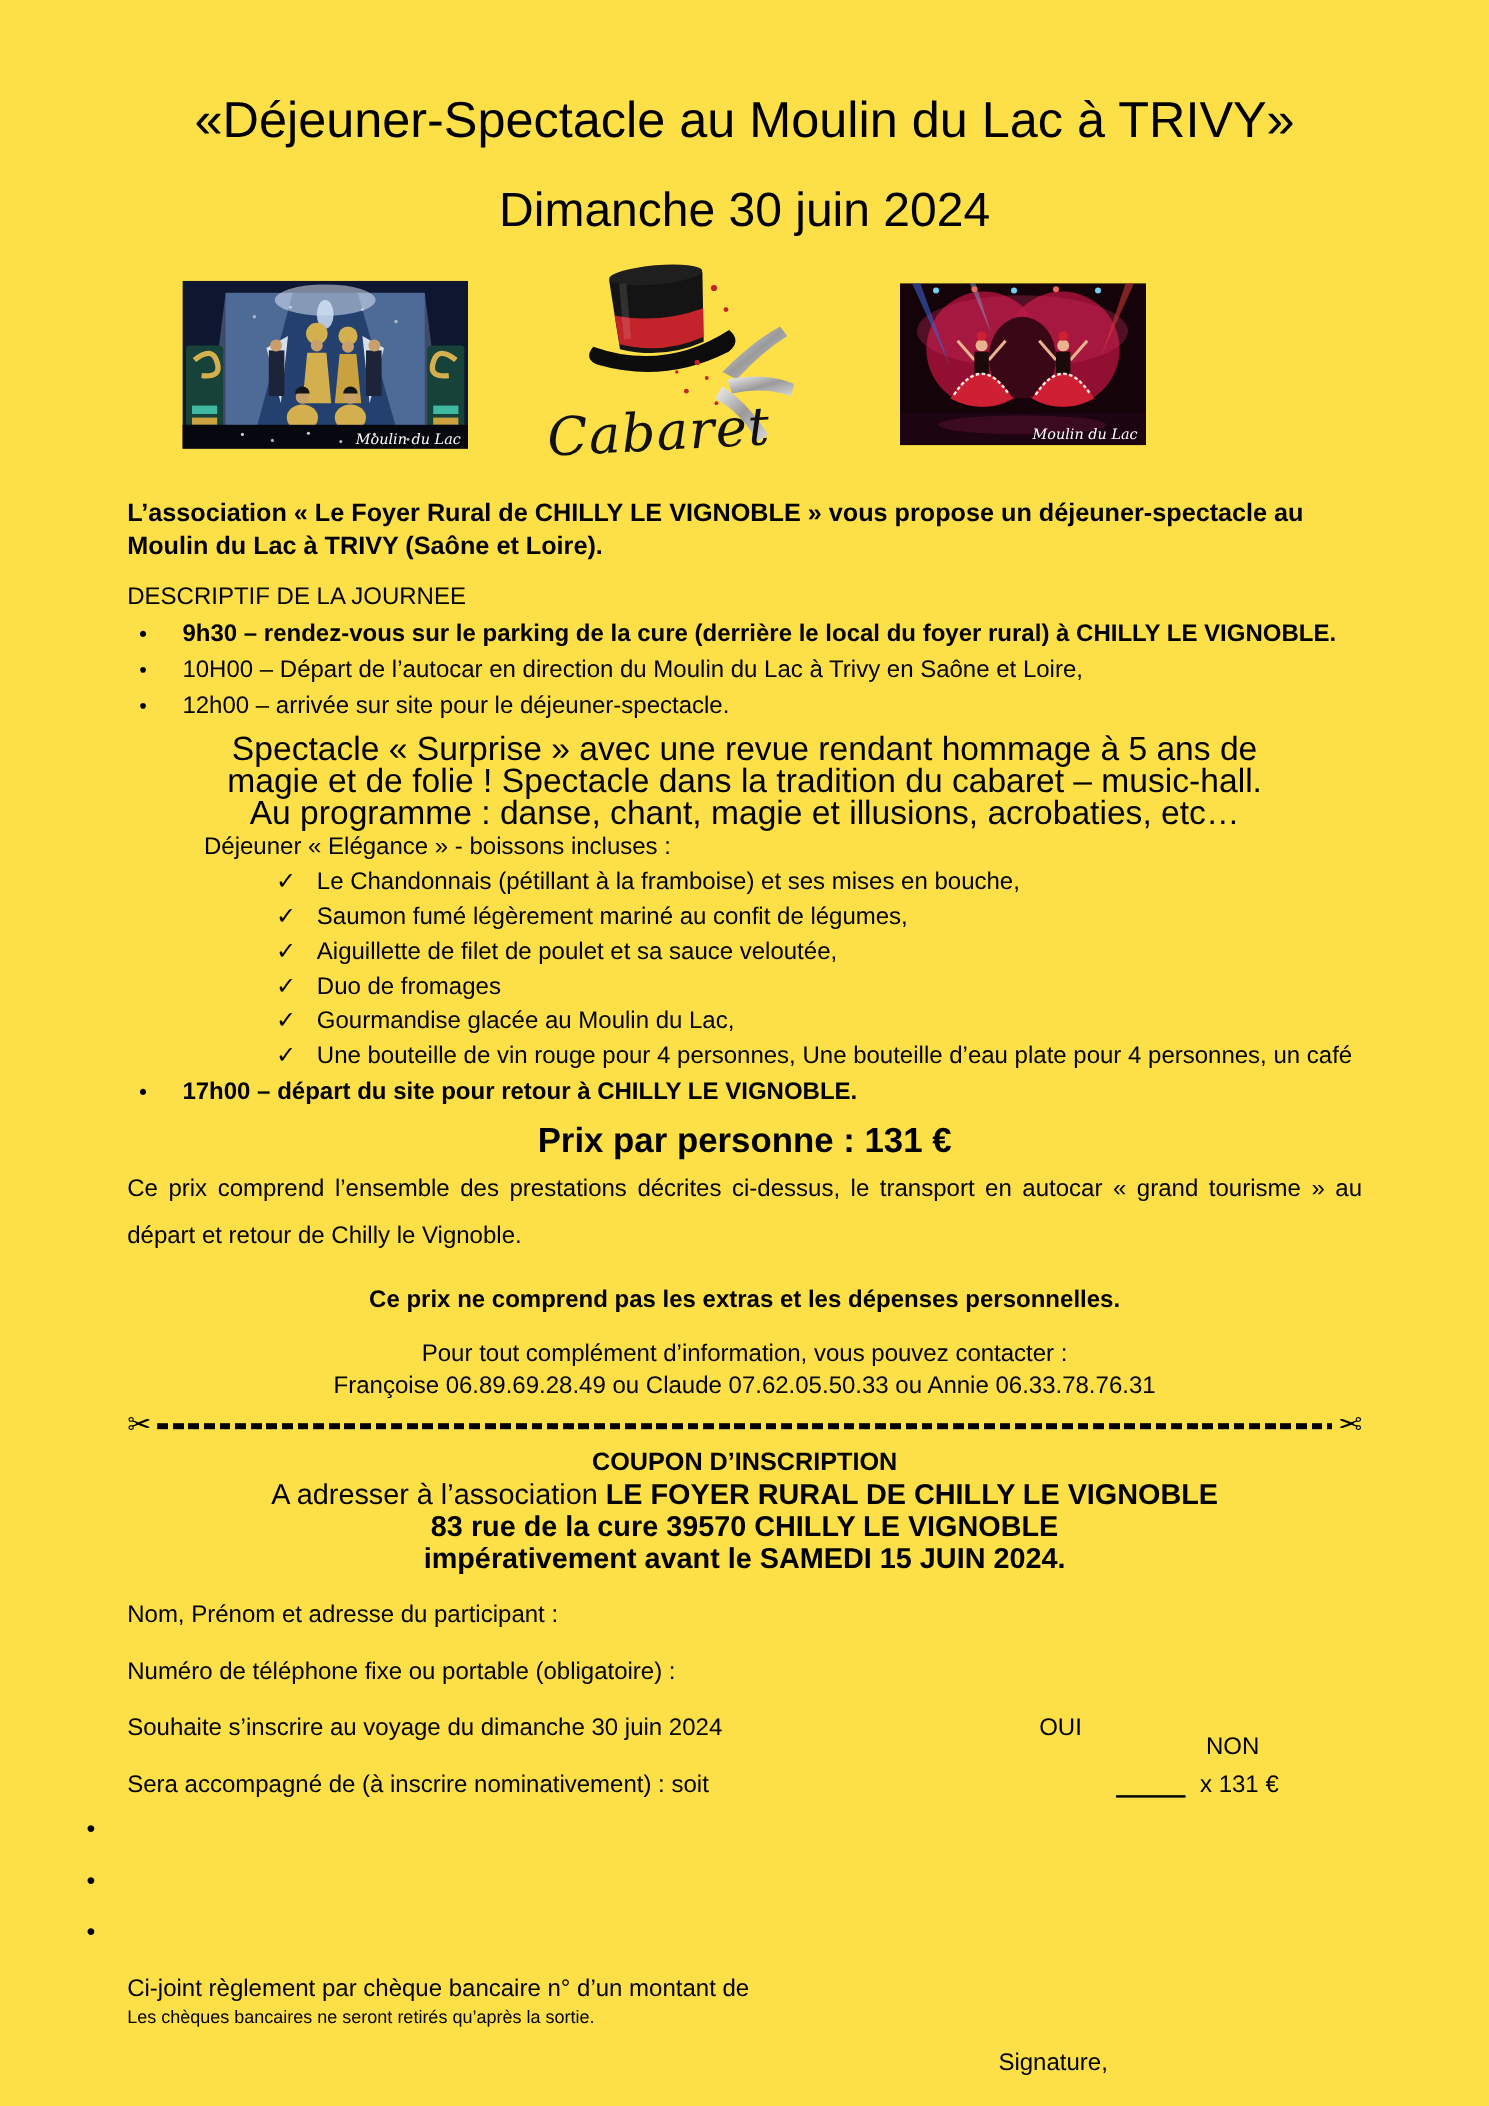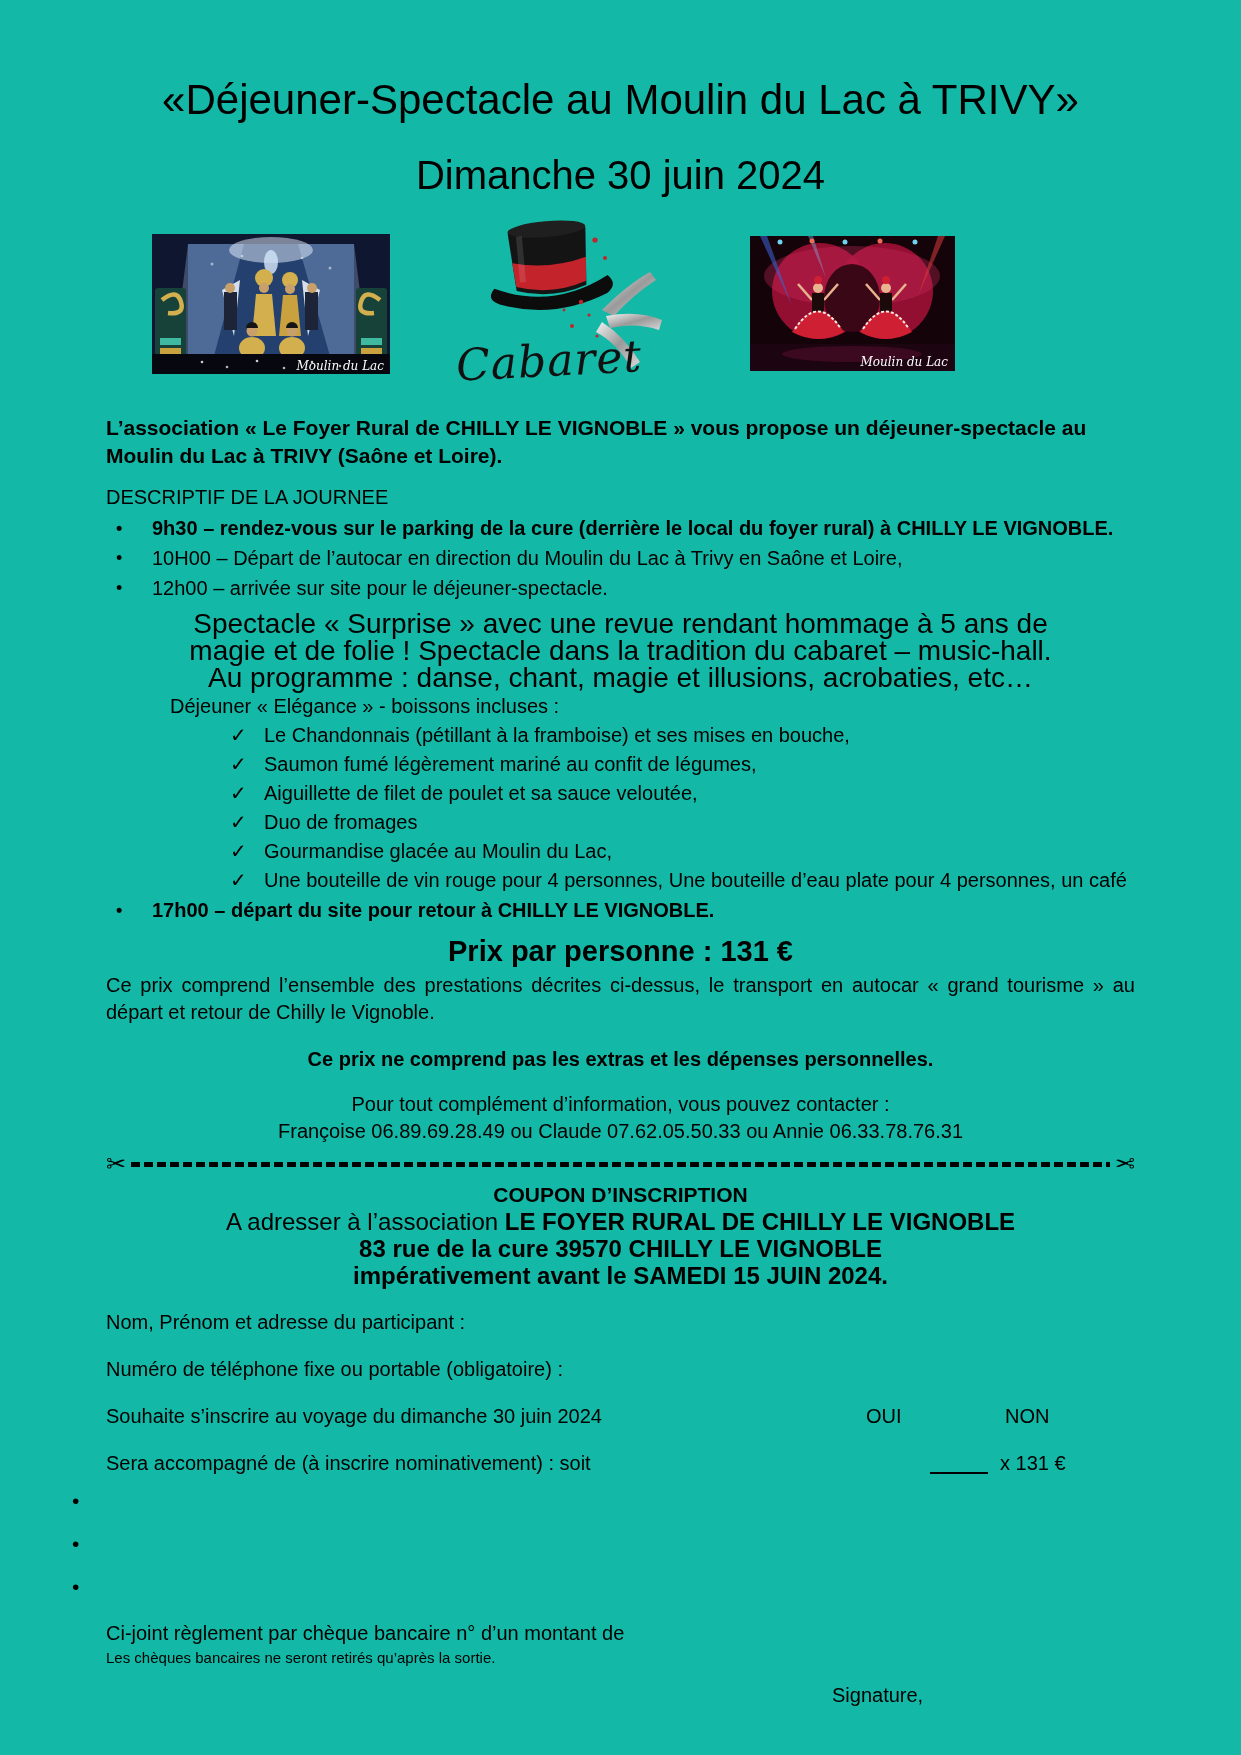--- a/index.html
+++ b/index.html
@@ -1,20 +1,20 @@
 <!DOCTYPE html>
 <html lang="fr"><head>
 <meta charset="utf-8">
 <title>Déjeuner-Spectacle au Moulin du Lac à TRIVY</title>
 <style>
   html,body{margin:0;padding:0;background:#ffffff;}
   .page{
     position:relative;
     width:1241px;height:1755px;
-    background:#14b8a6;color:#000;
+    background:#fde047;color:#000;
     font-family:"Liberation Sans", sans-serif;
     overflow:hidden;
     margin:0 auto;
   }
   .content{padding:0 106px;}
   .title{
     margin:74px 0 0 0;font-weight:400;font-size:42px;line-height:52px;
     text-align:center;letter-spacing:0;
   }
   .subtitle{
@@ -37,36 +37,36 @@
   ul.schedule li .dot{position:absolute;left:10px;top:0;font-size:18px;}
   ul.schedule li.b1{font-weight:700;text-align:justify;}
   .spectacle{margin:8px 0 0 0;padding:0 64px;font-size:28px;line-height:27px;text-align:center;}
   .dejeuner-h{margin:2px 0 0 64px;font-size:20px;line-height:27px;}
   ul.menu{list-style:none;margin:2px 0 0 0;padding:0 0 0 124px;font-size:20px;line-height:26px;}
   ul.menu li{position:relative;padding-left:34px;margin-bottom:3px;}
   ul.menu li .check{position:absolute;left:0;top:0;}
   .return-bullet{position:relative;padding-left:46px;font-size:20px;line-height:27px;font-weight:700;margin-top:4px;}
   .return-bullet .dot{position:absolute;left:10px;top:0;font-size:18px;}
   .prix{margin:10px 0 0 0;font-size:29px;line-height:34px;font-weight:700;text-align:center;}
-  .includes{margin:4px 0 0 0;font-size:20px;line-height:27px;text-align:justify;}
+  .includes{margin:4px 0 0 0;font-size:20px;line-height:39px;text-align:justify;}
   .excludes{margin:20px 0 0 0;font-size:20px;line-height:27px;font-weight:700;text-align:center;}
   .contact1{margin:18px 0 0 0;font-size:20px;line-height:27px;text-align:center;}
   .contact2{margin:0;font-size:20px;line-height:27px;text-align:center;}
   .cutline{display:flex;align-items:center;margin:6px 0 0 0;height:26px;}
   .scissors{font-size:24px;line-height:24px;}
   .scissors.flip{transform:scaleX(-1);}
   .dashes{flex:1;height:5px;margin:0 5px;
     background:repeating-linear-gradient(90deg,#000 0 9px,transparent 9px 13px);}
   .coupon-h{margin:4px 0 0 0;font-size:21px;line-height:27px;font-weight:700;text-align:center;}
   .addr{margin:0;font-size:24px;line-height:27px;text-align:center;}
   .addr b{font-weight:700;}
   .field{margin:20px 0 0 0;font-size:20px;line-height:27px;}
   .row{position:relative;margin:20px 0 0 0;font-size:20px;line-height:27px;height:27px;}
   .row .oui{position:absolute;left:760px;top:0;}
-  .row .non{position:absolute;left:899px;top:0;}
+  .row .non{position:absolute;left:899px;top:16px;}
   .row .blank{position:absolute;left:824px;top:0;width:58px;height:22px;border-bottom:2.5px solid #000;}
   .row .mult{position:absolute;left:894px;top:0;}
   .empty-bullets{margin:12px 0 0 -34px;}
   .empty-bullets .eb{height:43px;font-size:21px;line-height:24px;}
   .cheque-row{position:relative;margin:2px 0 0 0;font-size:20px;line-height:27px;height:27px;}
   .note{margin:1px 0 0 0;font-size:15px;line-height:20px;}
   .signature{margin:14px 0 0 726px;font-size:20px;line-height:27px;}
   svg text.caption{font-family:"DejaVu Serif", serif;font-style:italic;}
 </style>
 </head>

